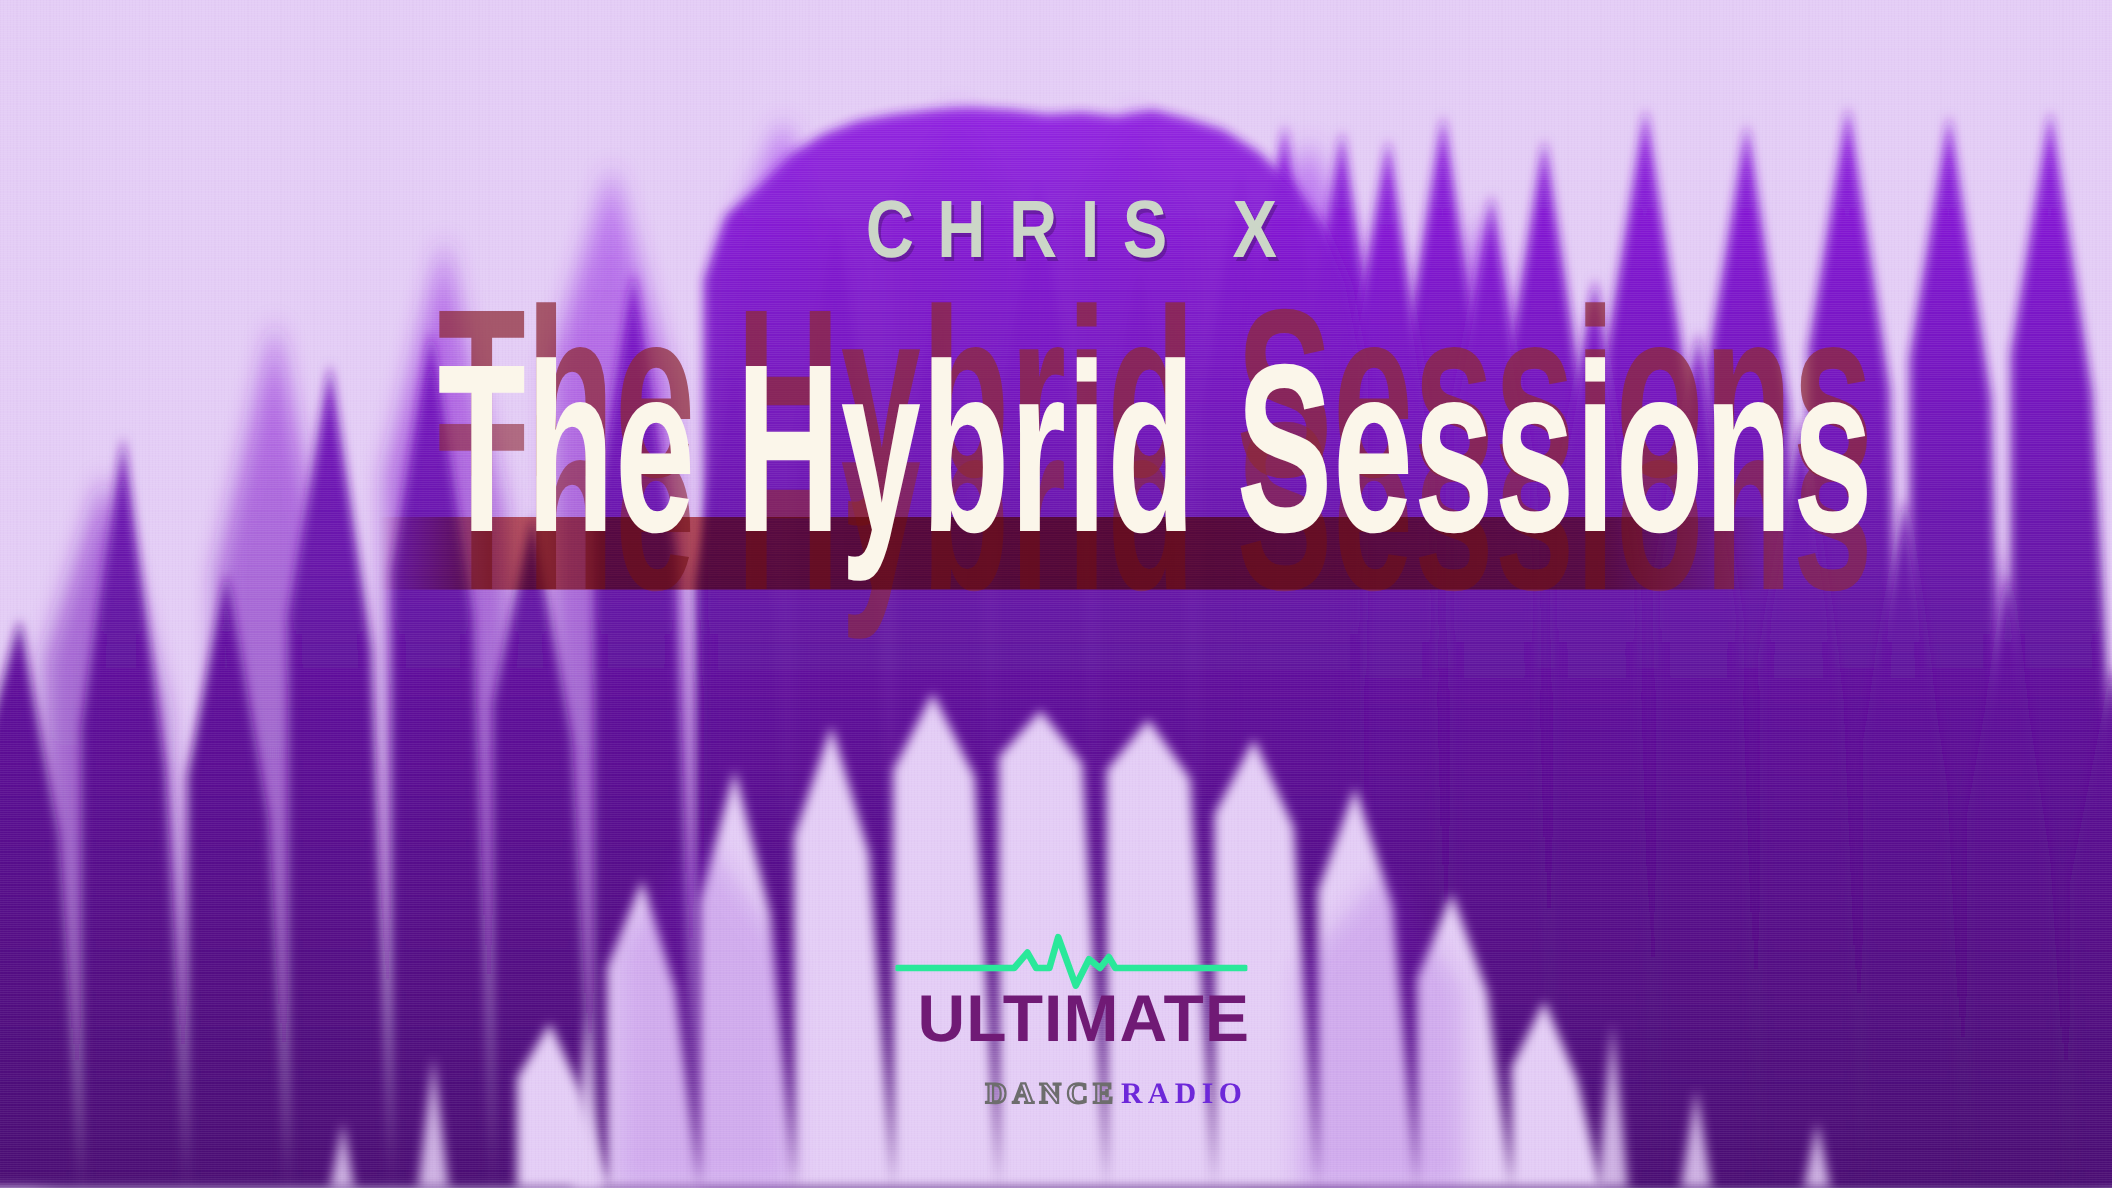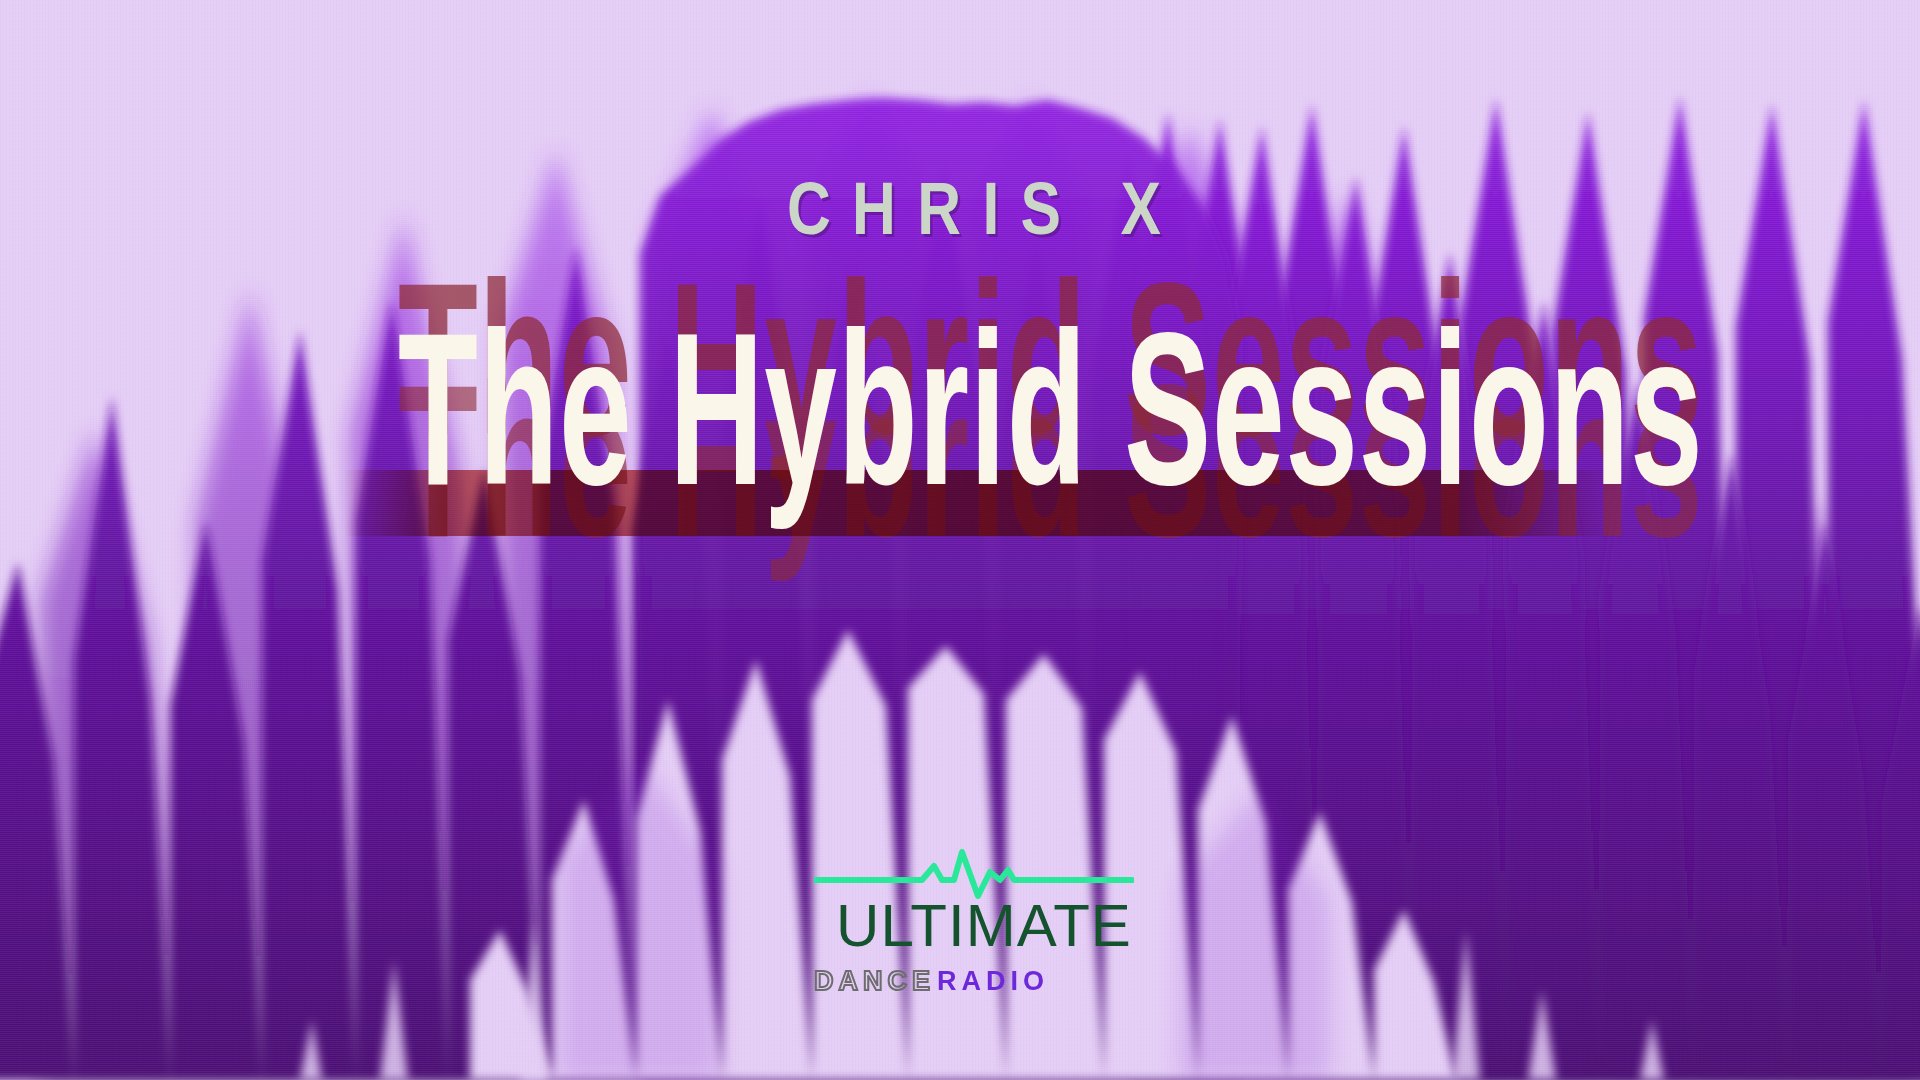--- a/index.html
+++ b/index.html
@@ -122,33 +122,33 @@
     top: 846px;
     transform: translateX(-50%);
     width: 320px;
     text-align: center;
   }
   .logo-pulse { display:block; width:320px; height:56px; }
   .logo-word {
     display: block;
     margin-top: -6px;
     font-family: "Liberation Sans", sans-serif;
-    font-weight: 400;
+    font-weight: 700;
     font-size: 60px;
     letter-spacing: 1px;
-    color: #14532d;
+    color: #701a75;
     line-height: 1;
     padding-left: 20px;
   }
   .logo-sub {
     display: flex;
-    justify-content: flex-start;
+    justify-content: flex-end;
     align-items: baseline;
-    margin-top: 10px;
-    font-family: Liberation Sans, sans-serif;
+    margin-top: 23px;
+    font-family: Liberation Serif, serif;
     font-weight: 700;
     font-size: 27px;
     letter-spacing: 5px;
   }
   .logo-sub .dance {
     color: transparent;
     -webkit-text-stroke: 2px #6d6d6d;
     text-stroke: 2px #6d6d6d;
   }
   .logo-sub .radio {

